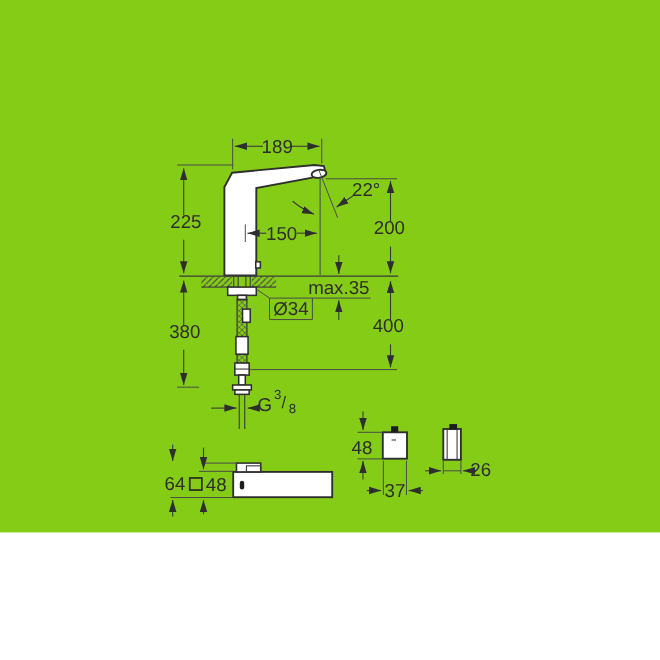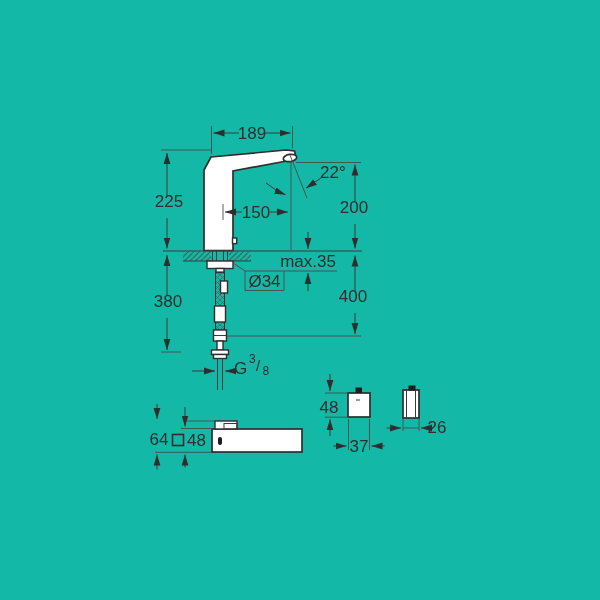--- a/index.html
+++ b/index.html
@@ -5,23 +5,23 @@
   html, body {
     margin: 0;
     padding: 0;
     width: 600px;
     height: 600px;
     background: #ffffff;
     font-family: "Liberation Sans", sans-serif;
   }
   #stage {
     width: 600px;
-    height: 600px;
+    height: 484px;
     position: relative;
-    background: #14b8a6;
+    background: #84cc16;
   }
   svg { display: block; }
   text {
     fill: #2e2e2e;
     font-family: "Liberation Sans", "DejaVu Sans", sans-serif;
   }
   .dim-text  { font-size: 17px; }
   .dim-small { font-size: 12px; }
   .outline   { stroke: #2e2e2e; stroke-width: 1.7; fill: #ffffff; }
   .thinline  { stroke: #3b3b3b; stroke-width: 1;   fill: none; }

